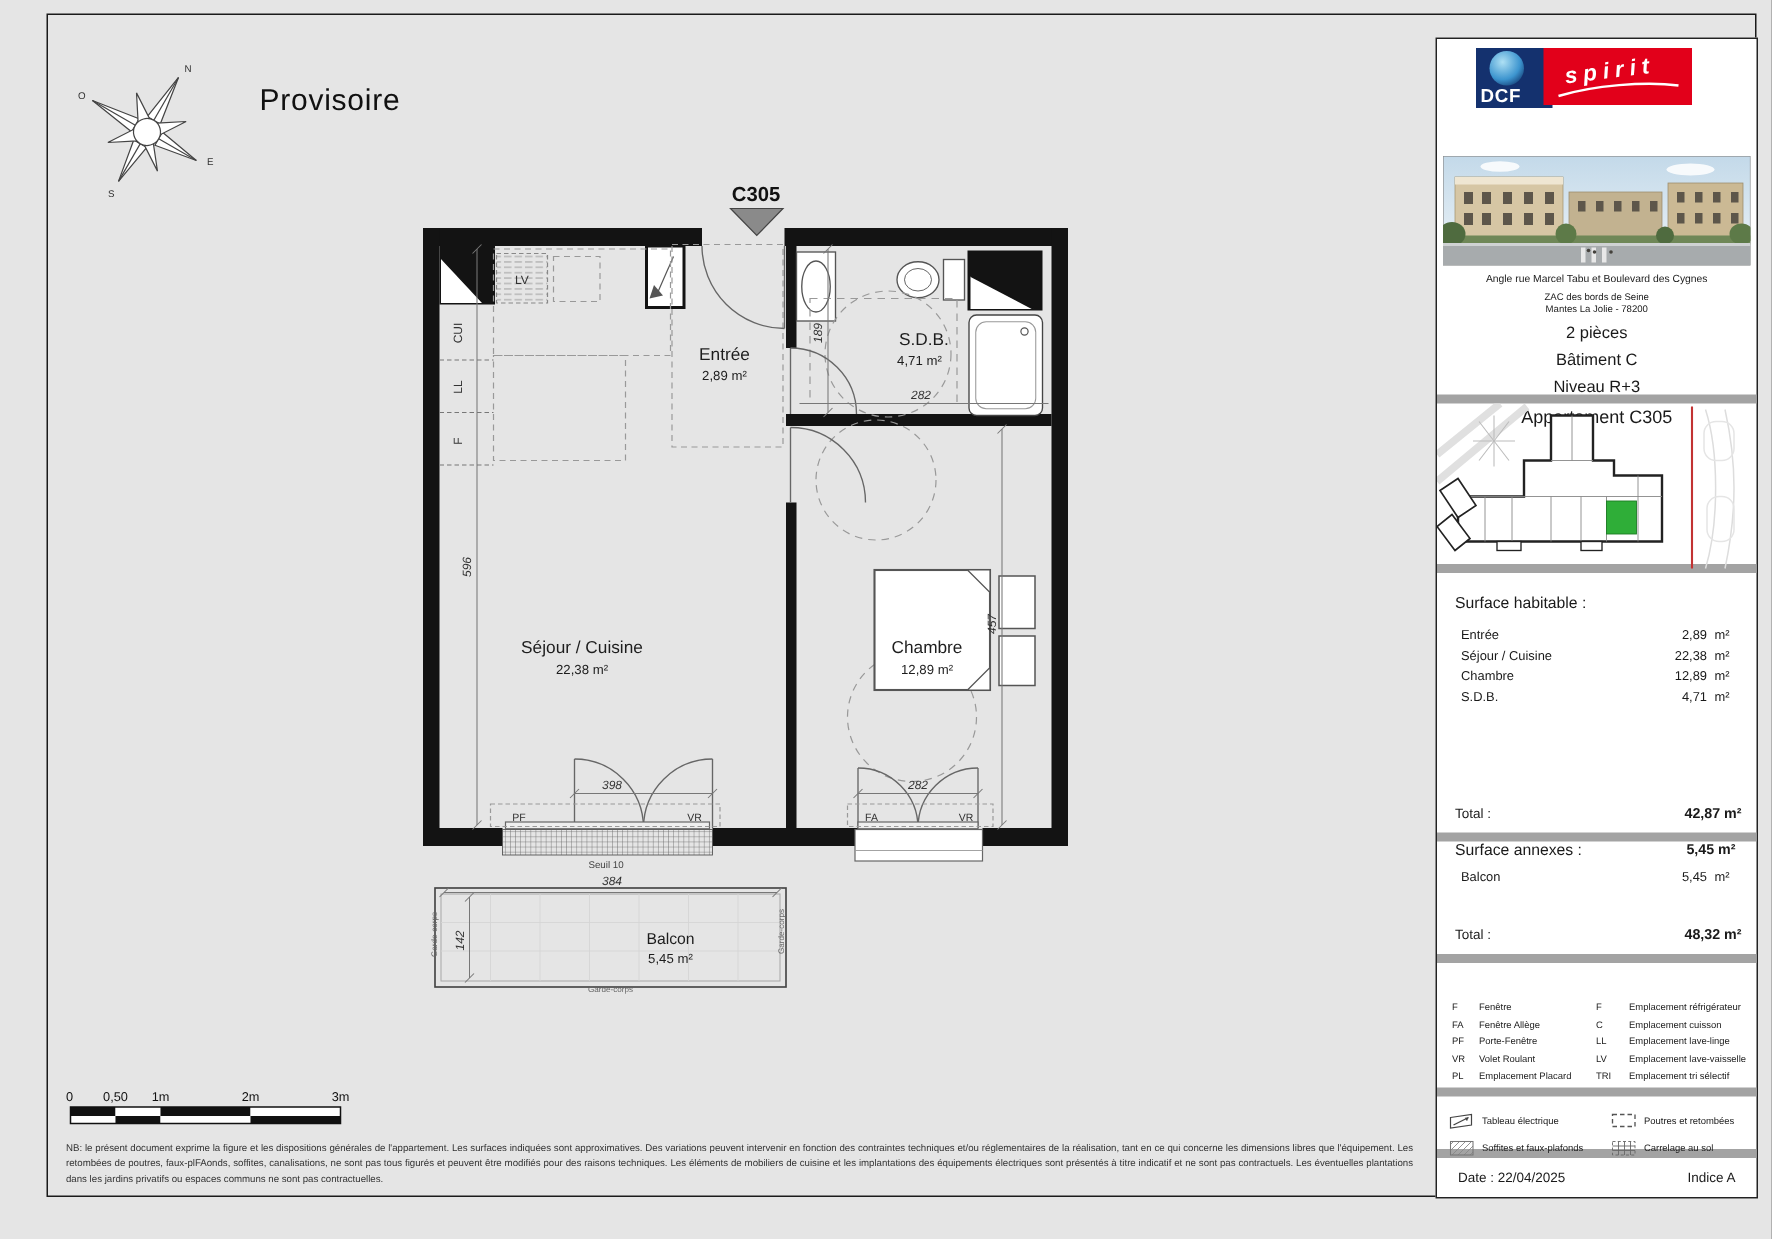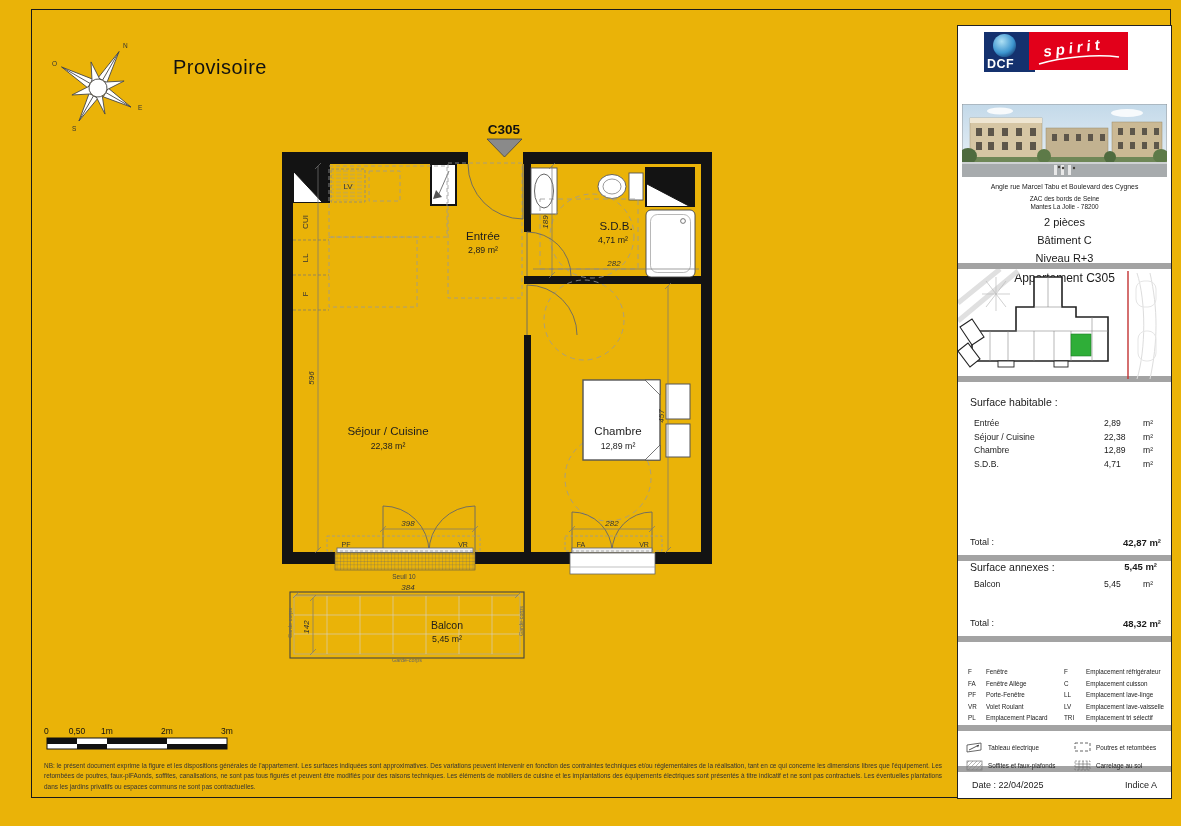--- a/index.html
+++ b/index.html
@@ -1,16 +1,16 @@
 <!DOCTYPE html>
 <html><head>
 <meta charset="utf-8">
 <style>
   html,body{margin:0;padding:0;background:#888;}
-  #page{position:relative;width:1181px;height:826px;background:#eab308;font-family:"Liberation Sans",sans-serif;color:#1a1a1a;overflow:hidden;}
+  #page{position:relative;width:1181px;height:826px;background:#e5e5e5;font-family:"Liberation Sans",sans-serif;color:#1a1a1a;overflow:hidden;}
   .abs{position:absolute;}
   #page-border{left:31px;top:9px;width:1138px;height:787px;border:1.5px solid #1a1a1a;}
   
   #provisoire{left:173px;top:56px;font-size:20px;color:#111;letter-spacing:.5px;}
   #brand{left:427px;top:40px;width:140px;text-align:center;color:#3d3d3d;}
   #brand .l1,#brand .l2{font-size:23px;font-weight:200;letter-spacing:7px;padding-left:7px;line-height:1.2;}
   #brand .sub{font-family:"Liberation Serif",serif;font-size:8.5px;letter-spacing:2px;color:#555;margin-top:8px;}
   
   #panel{left:957px;top:25px;width:213px;height:772px;border:1px solid #222;background:#fff;}
   .sec{position:absolute;left:0;width:100%;box-sizing:border-box;}
@@ -25,21 +25,21 @@
   .company .c2,.company .c3{font-size:7.6px;margin-top:1.5px;}
   .loc{text-align:center;}
   .loc .angle{font-size:6.9px;margin-top:6px;}
   .loc .zac{font-size:6.4px;margin-top:5px;}
   .loc .city{font-size:6.4px;margin-top:1px;}
   .loc .big{font-size:11px;margin-top:6px;}
   .loc .apt{font-size:12px;margin-top:7px;}
   .surf-title{font-size:10.5px;margin:14px 0 10px 12px;}
   .surf-row{display:flex;font-size:8.6px;margin:3.5px 12px 0 16px;}
   .surf-row .lb{flex:1;}
-  .surf-row .vl{width:34px;}
+  .surf-row .vl{width:34px;text-align:right;}
   .surf-row .un{width:16px;text-align:left;padding-left:5px;}
   .total-row{position:absolute;left:12px;right:10px;bottom:7px;display:flex;justify-content:space-between;font-size:9px;}
   .total-row .tv{font-weight:bold;font-size:9.5px;}
   .annex-title{display:flex;justify-content:space-between;font-size:10.5px;margin:14px 14px 0 12px;}
   .annex-title .tv{font-weight:bold;font-size:9.5px;}
   .legend{display:grid;grid-template-columns:18px 78px 22px auto;font-size:6.3px;row-gap:4.6px;margin:12px 6px 0 10px;color:#222;}
   .symbols{display:grid;grid-template-columns:22px 86px 22px auto;font-size:6.3px;row-gap:7px;margin:10px 4px 0 8px;align-items:center;}
   .footer-row{display:flex;justify-content:space-between;font-size:9px;margin:8px 14px 0 14px;}
   
   #disclaimer{left:44px;top:761px;width:898px;font-size:6.45px;line-height:1.6;color:#333;text-align:justify;}

